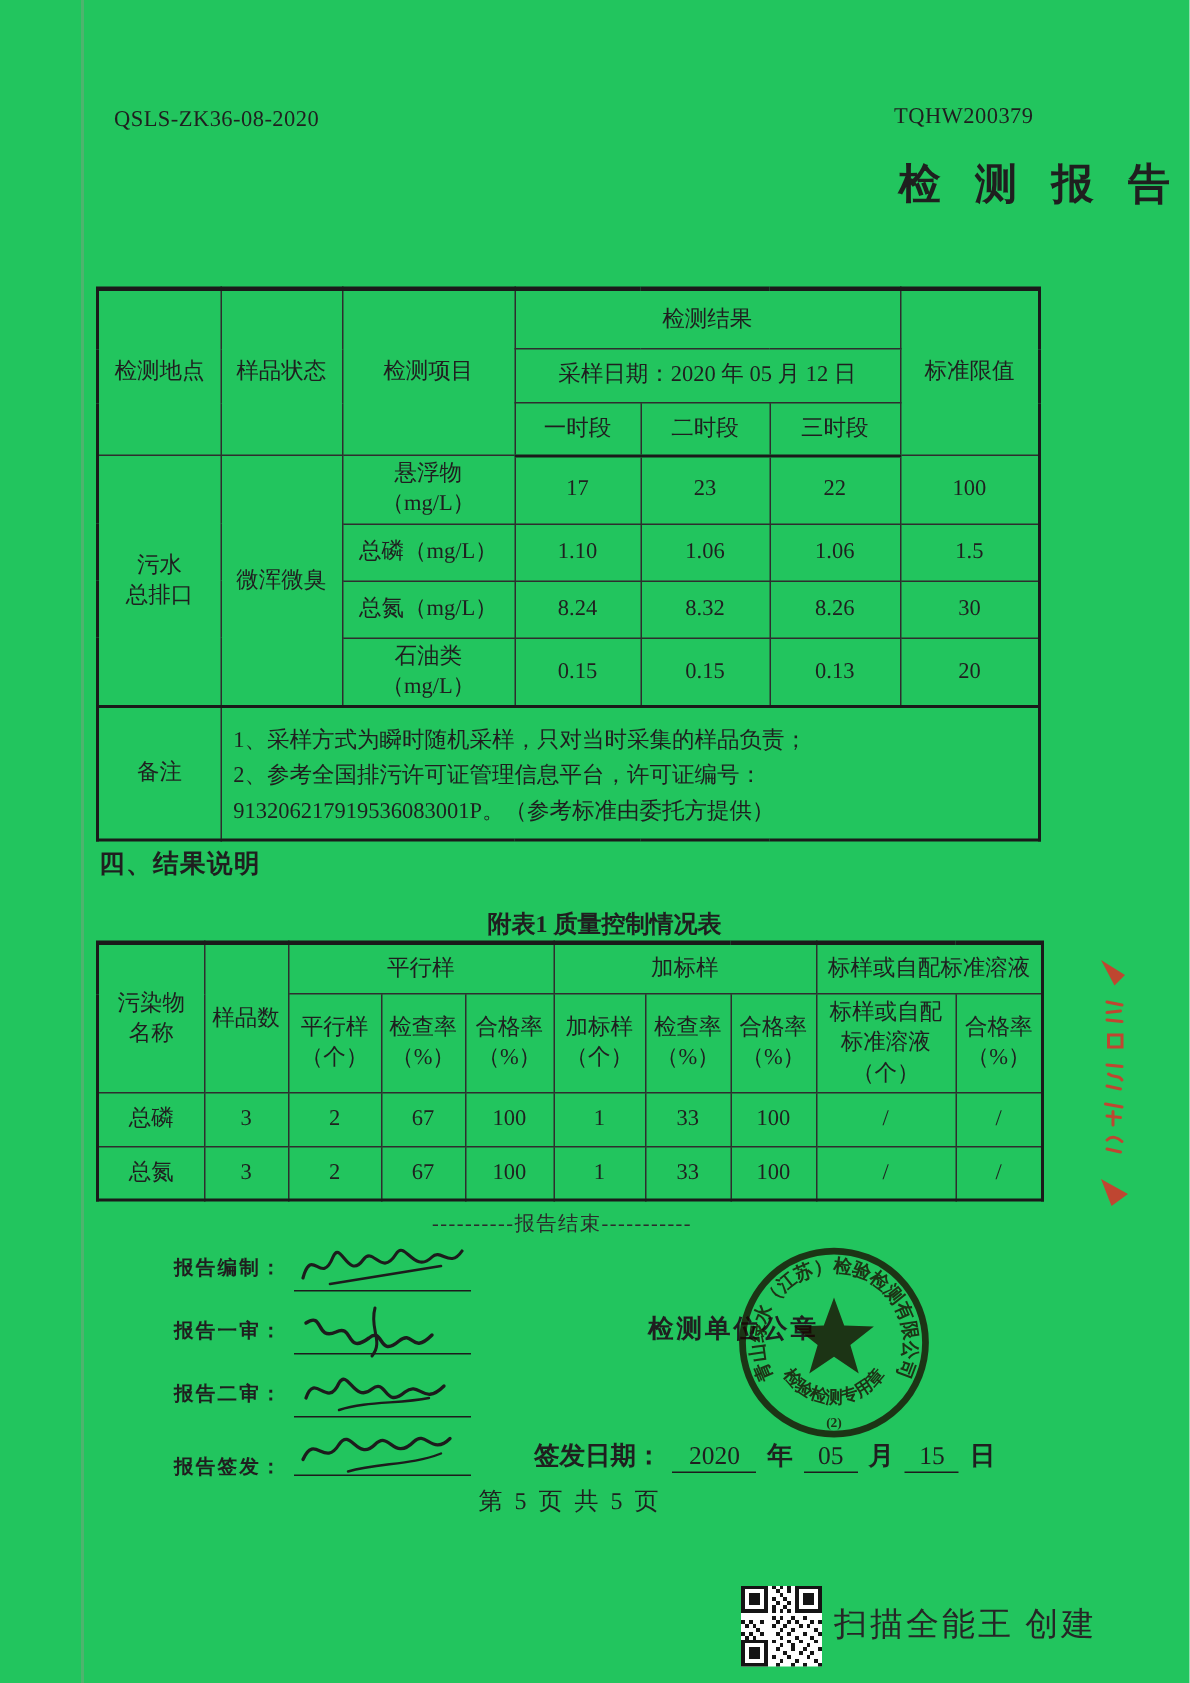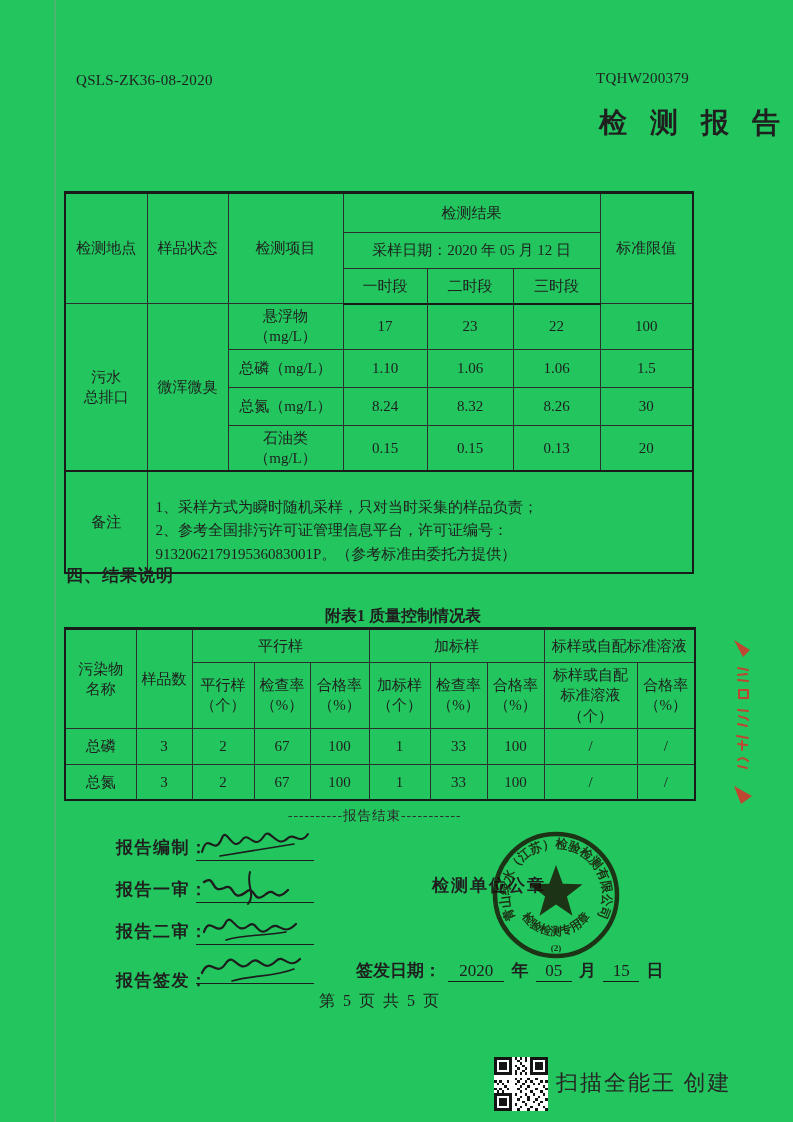--- a/index.html
+++ b/index.html
@@ -13,26 +13,26 @@
   .cap{font-size:16px;font-weight:700;}
   .cap1{left:0;top:170px;width:760px;text-align:center;}
   .cap2{left:325px;top:606px;}
   table{border-collapse:collapse;table-layout:fixed;background:transparent;}
   td,th{border:1px solid #2e2e2e;font-weight:normal;font-size:15px;text-align:center;vertical-align:middle;padding:2px 4px;line-height:1.35;}
   .t1{left:64px;top:191px;width:628px;border:2px solid #1a1a1a;border-top:3px solid #1a1a1a;}
   .t2{left:64px;top:627px;width:630px;border:2px solid #1a1a1a;border-top:3px solid #1a1a1a;}
   .pre{white-space:pre-line;}
   .hdr-bottom td{border-bottom:2px solid #1a1a1a;}
   .remark-row td{border-top:2px solid #1a1a1a;}
-  .remark-text{text-align:left;font-size:15px;line-height:1.55;padding:24px 10px 6px 8px;white-space:pre-line;border-radius:22px;}
+  .remark-text{text-align:left;font-size:15px;line-height:1.55;padding:11px 10px 6px 8px;white-space:pre-line;border-radius:22px;}
   .r40{height:40px}.r36{height:36px}.r35{height:35px}.r38{height:38px}
   .q34{height:34px}.q62{height:62px}.q36{height:36px}
   .sec-heading{left:66px;top:564px;font-size:17px;font-weight:700;letter-spacing:1px;}
   .endmark{left:288px;top:807px;font-size:13.5px;letter-spacing:1px;color:#2b2b2b;}
-  .sig-label{font-size:17px;font-weight:600;letter-spacing:1.5px;}
+  .sig-label{font-size:13px;font-weight:600;letter-spacing:1.5px;}
   .sig-box{width:118px;height:34px;border-bottom:1.6px solid #1c1c1c;}
   .sig-box svg{position:absolute;left:0;top:-4px;}
   .seal-cap{left:432px;top:874px;font-size:17px;font-weight:600;letter-spacing:2px;}
   .dateline{left:356px;top:959px;font-size:17px;font-weight:600;white-space:nowrap;}
   .u{display:inline-block;text-align:center;border-bottom:1.6px solid #1c1c1c;font-weight:400;margin:0 3px;}
   .u.yr{min-width:56px;} .u.mo,.u.dy{min-width:36px;}
   .pagenote{left:0;top:991px;width:760px;text-align:center;font-size:16px;letter-spacing:2px;}
   .stamp{left:476px;top:815px;width:160px;height:160px;mix-blend-mode:multiply;opacity:.93;pointer-events:none;}
   .qr{left:494px;top:1057px;width:54px;height:54px;}
   .qr-cap{left:556px;top:1068px;font-size:22px;letter-spacing:2px;color:#262626;}

